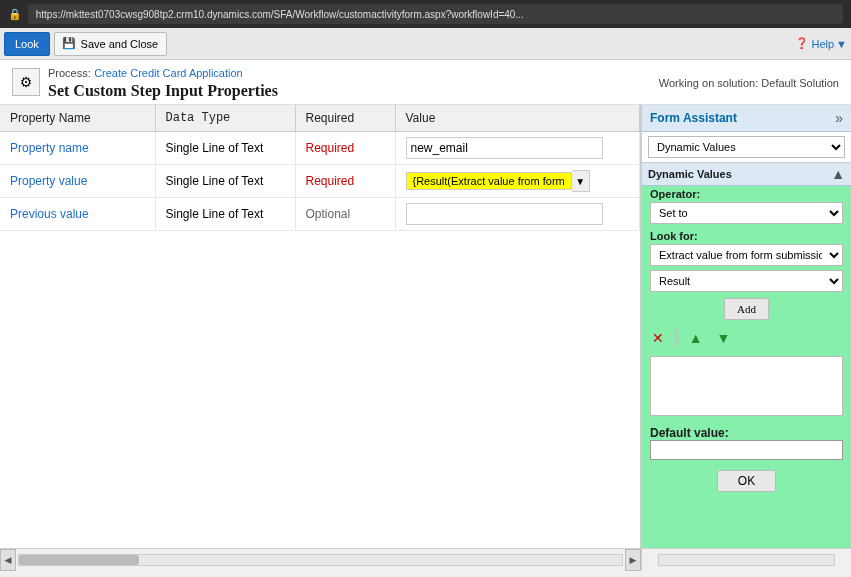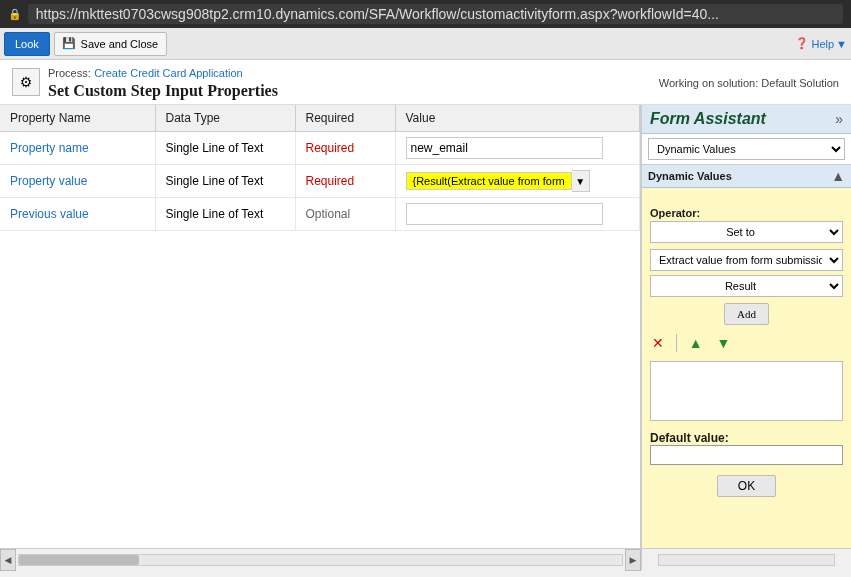--- a/index.html
+++ b/index.html
@@ -15,21 +15,21 @@
       gap: 6px;
     }
     .browser-lock { color: #aaa; font-size: 11px; }
     .browser-url {
       flex: 1;
       background: #3c3c3c;
       color: #ddd;
       height: 20px;
       border-radius: 3px;
       padding: 0 8px;
-      font-size: 14px;
+      font-size: 10px;
       display: flex;
       align-items: center;
     }
 
     
     .toolbar {
       background: #e8e8e8;
       border-bottom: 1px solid #ccc;
       height: 32px;
       display: flex;
@@ -125,21 +125,21 @@
       color: #222;
     }
     .prop-table td {
       border-bottom: 1px solid #e8e8e8;
       border-right: 1px solid #e8e8e8;
       padding: 5px 10px;
       vertical-align: middle;
       font-size: 12px;
     }
     .prop-name-col { width: 155px; }
-    .data-type-col { width: 140px; }
+    .data-type-col { width: 140px; font-family: Liberation Mono, monospace; }
     .required-col { width: 100px; }
     .value-col { }
     .required-text { color: #c00; }
     .optional-text { color: #666; }
     .value-input {
       width: 197px;
       border: 1px solid #ccc;
       padding: 2px 4px;
       font-size: 12px;
       height: 22px;
@@ -180,21 +180,21 @@
       flex-direction: column;
     }
     .fa-header {
       background: #dde8f5;
       border-bottom: 1px solid #b0c4de;
       padding: 5px 8px;
       display: flex;
       align-items: center;
       justify-content: space-between;
     }
-    .fa-title { font-weight: bold; font-size: 16px; color: #14532d; font-style: italic; }
+    .fa-title { font-weight: bold; font-size: 12px; color: #0369a1; }
     .fa-expand { font-size: 14px; color: #555; cursor: pointer; }
 
     .fa-dropdown-row {
       padding: 4px 6px;
       border-bottom: 1px solid #ccc;
       background: white;
     }
     .fa-select {
       width: 100%;
       font-size: 11px;
@@ -209,36 +209,35 @@
       border-bottom: 1px solid #b0c4de;
       padding: 3px 6px;
       display: flex;
       align-items: center;
       justify-content: space-between;
     }
     .dv-label { font-size: 11px; font-weight: bold; color: #1a1a1a; }
     .dv-collapse { font-size: 14px; cursor: pointer; color: #555; }
 
     .fa-body {
-      padding: 19px 8px;
+      padding: 2px 8px;
       display: flex;
       flex-direction: column;
       gap: 6px;
-      background: #fef9c3;
+      background: #86efac;
       flex: 1;
     }
     .fa-field-label { font-size: 11px; font-weight: bold; color: #1a1a1a; margin-bottom: 2px; }
     .fa-field-select {
       width: 100%;
       font-size: 11px;
       border: 1px solid #bbb;
       padding: 2px 4px;
       height: 22px;
       background: white;
-      text-align: center;
     }
     .fa-add-btn {
       background: #e8e8e8;
       border: 1px solid #bbb;
       border-radius: 2px;
       padding: 3px 12px;
       font-size: 11px;
       cursor: pointer;
       align-self: center;
       height: 22px;
@@ -456,20 +455,21 @@
     <div class="fa-body">
 
       <div>
         <div class="fa-field-label">Operator:</div>
         <select class="fa-field-select">
           <option>Set to</option>
         </select>
       </div>
 
       <div>
+        <div class="fa-field-label">Look for:</div>
         <select class="fa-field-select">
           <option>Extract value from form submission</option>
         </select>
         <select class="fa-field-select" style="margin-top:4px;">
           <option>Result</option>
         </select>
       </div>
 
       <button class="fa-add-btn">Add</button>
 

